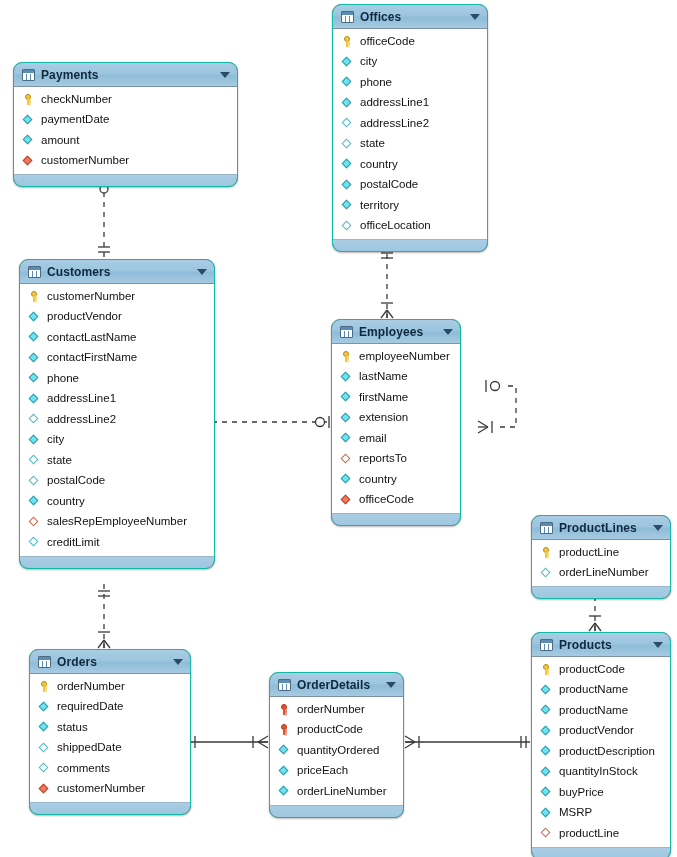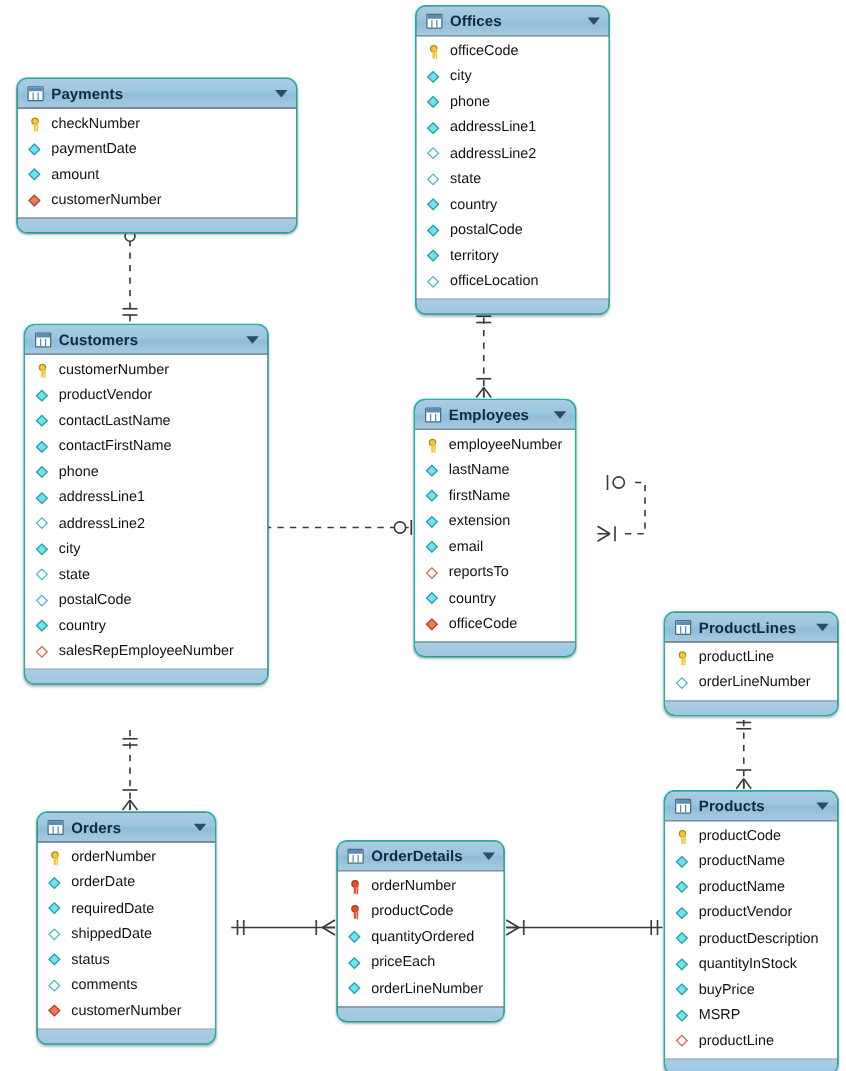--- a/index.html
+++ b/index.html
@@ -397,20 +397,26 @@
               <i></i>
             </span>
             <span class="cname">country</span>
           </div>
           <div class="col">
             <span class="mk dia dia-red-hollow">
               <i></i>
             </span>
             <span class="cname">salesRepEmployeeNumber</span>
           </div>
+          <div class="col">
+            <span class="mk dia dia-cyan-hollow">
+              <i></i>
+            </span>
+            <span class="cname">creditLimit</span>
+          </div>
         </div>
         <div class="ent-foot"></div>
       </div>
       <div class="entity" style="left: 331px; top: 319px; width: 130px;">
         <div class="ent-head">
           <span class="tbl-icon"></span>
           <span class="ent-title">Employees</span>
           <span class="ent-caret"></span>
         </div>
         <div class="ent-body">
@@ -456,21 +462,21 @@
           </div>
           <div class="col">
             <span class="mk dia dia-red">
               <i></i>
             </span>
             <span class="cname">officeCode</span>
           </div>
         </div>
         <div class="ent-foot"></div>
       </div>
-      <div class="entity" style="left: 531px; top: 489px; width: 140px;">
+      <div class="entity" style="left: 531px; top: 515px; width: 140px;">
         <div class="ent-head">
           <span class="tbl-icon"></span>
           <span class="ent-title">ProductLines</span>
           <span class="ent-caret"></span>
         </div>
         <div class="ent-body">
           <div class="col">
             <span class="mk key-pk"></span>
             <span class="cname">productLine</span>
           </div>
@@ -538,54 +544,48 @@
           </div>
           <div class="col">
             <span class="mk dia dia-red-hollow">
               <i></i>
             </span>
             <span class="cname">productLine</span>
           </div>
         </div>
         <div class="ent-foot"></div>
       </div>
-      <div class="entity" style="left: 29px; top: 649px; width: 144px;">
+      <div class="entity" style="left: 29px; top: 649px; width: 162px;">
         <div class="ent-head">
           <span class="tbl-icon"></span>
           <span class="ent-title">Orders</span>
           <span class="ent-caret"></span>
         </div>
         <div class="ent-body">
           <div class="col">
             <span class="mk key-pk"></span>
             <span class="cname">orderNumber</span>
           </div>
           <div class="col">
             <span class="mk dia dia-cyan">
               <i></i>
             </span>
-            <span class="cname">orderDate</span>
-          </div>
-          <div class="col">
-            <span class="mk dia dia-cyan">
-              <i></i>
-            </span>
             <span class="cname">requiredDate</span>
           </div>
           <div class="col">
+            <span class="mk dia dia-cyan">
+              <i></i>
+            </span>
+            <span class="cname">status</span>
+          </div>
+          <div class="col">
             <span class="mk dia dia-cyan-hollow">
               <i></i>
             </span>
             <span class="cname">shippedDate</span>
-          </div>
-          <div class="col">
-            <span class="mk dia dia-cyan">
-              <i></i>
-            </span>
-            <span class="cname">status</span>
           </div>
           <div class="col">
             <span class="mk dia dia-cyan-hollow">
               <i></i>
             </span>
             <span class="cname">comments</span>
           </div>
           <div class="col">
             <span class="mk dia dia-red">
               <i></i>

